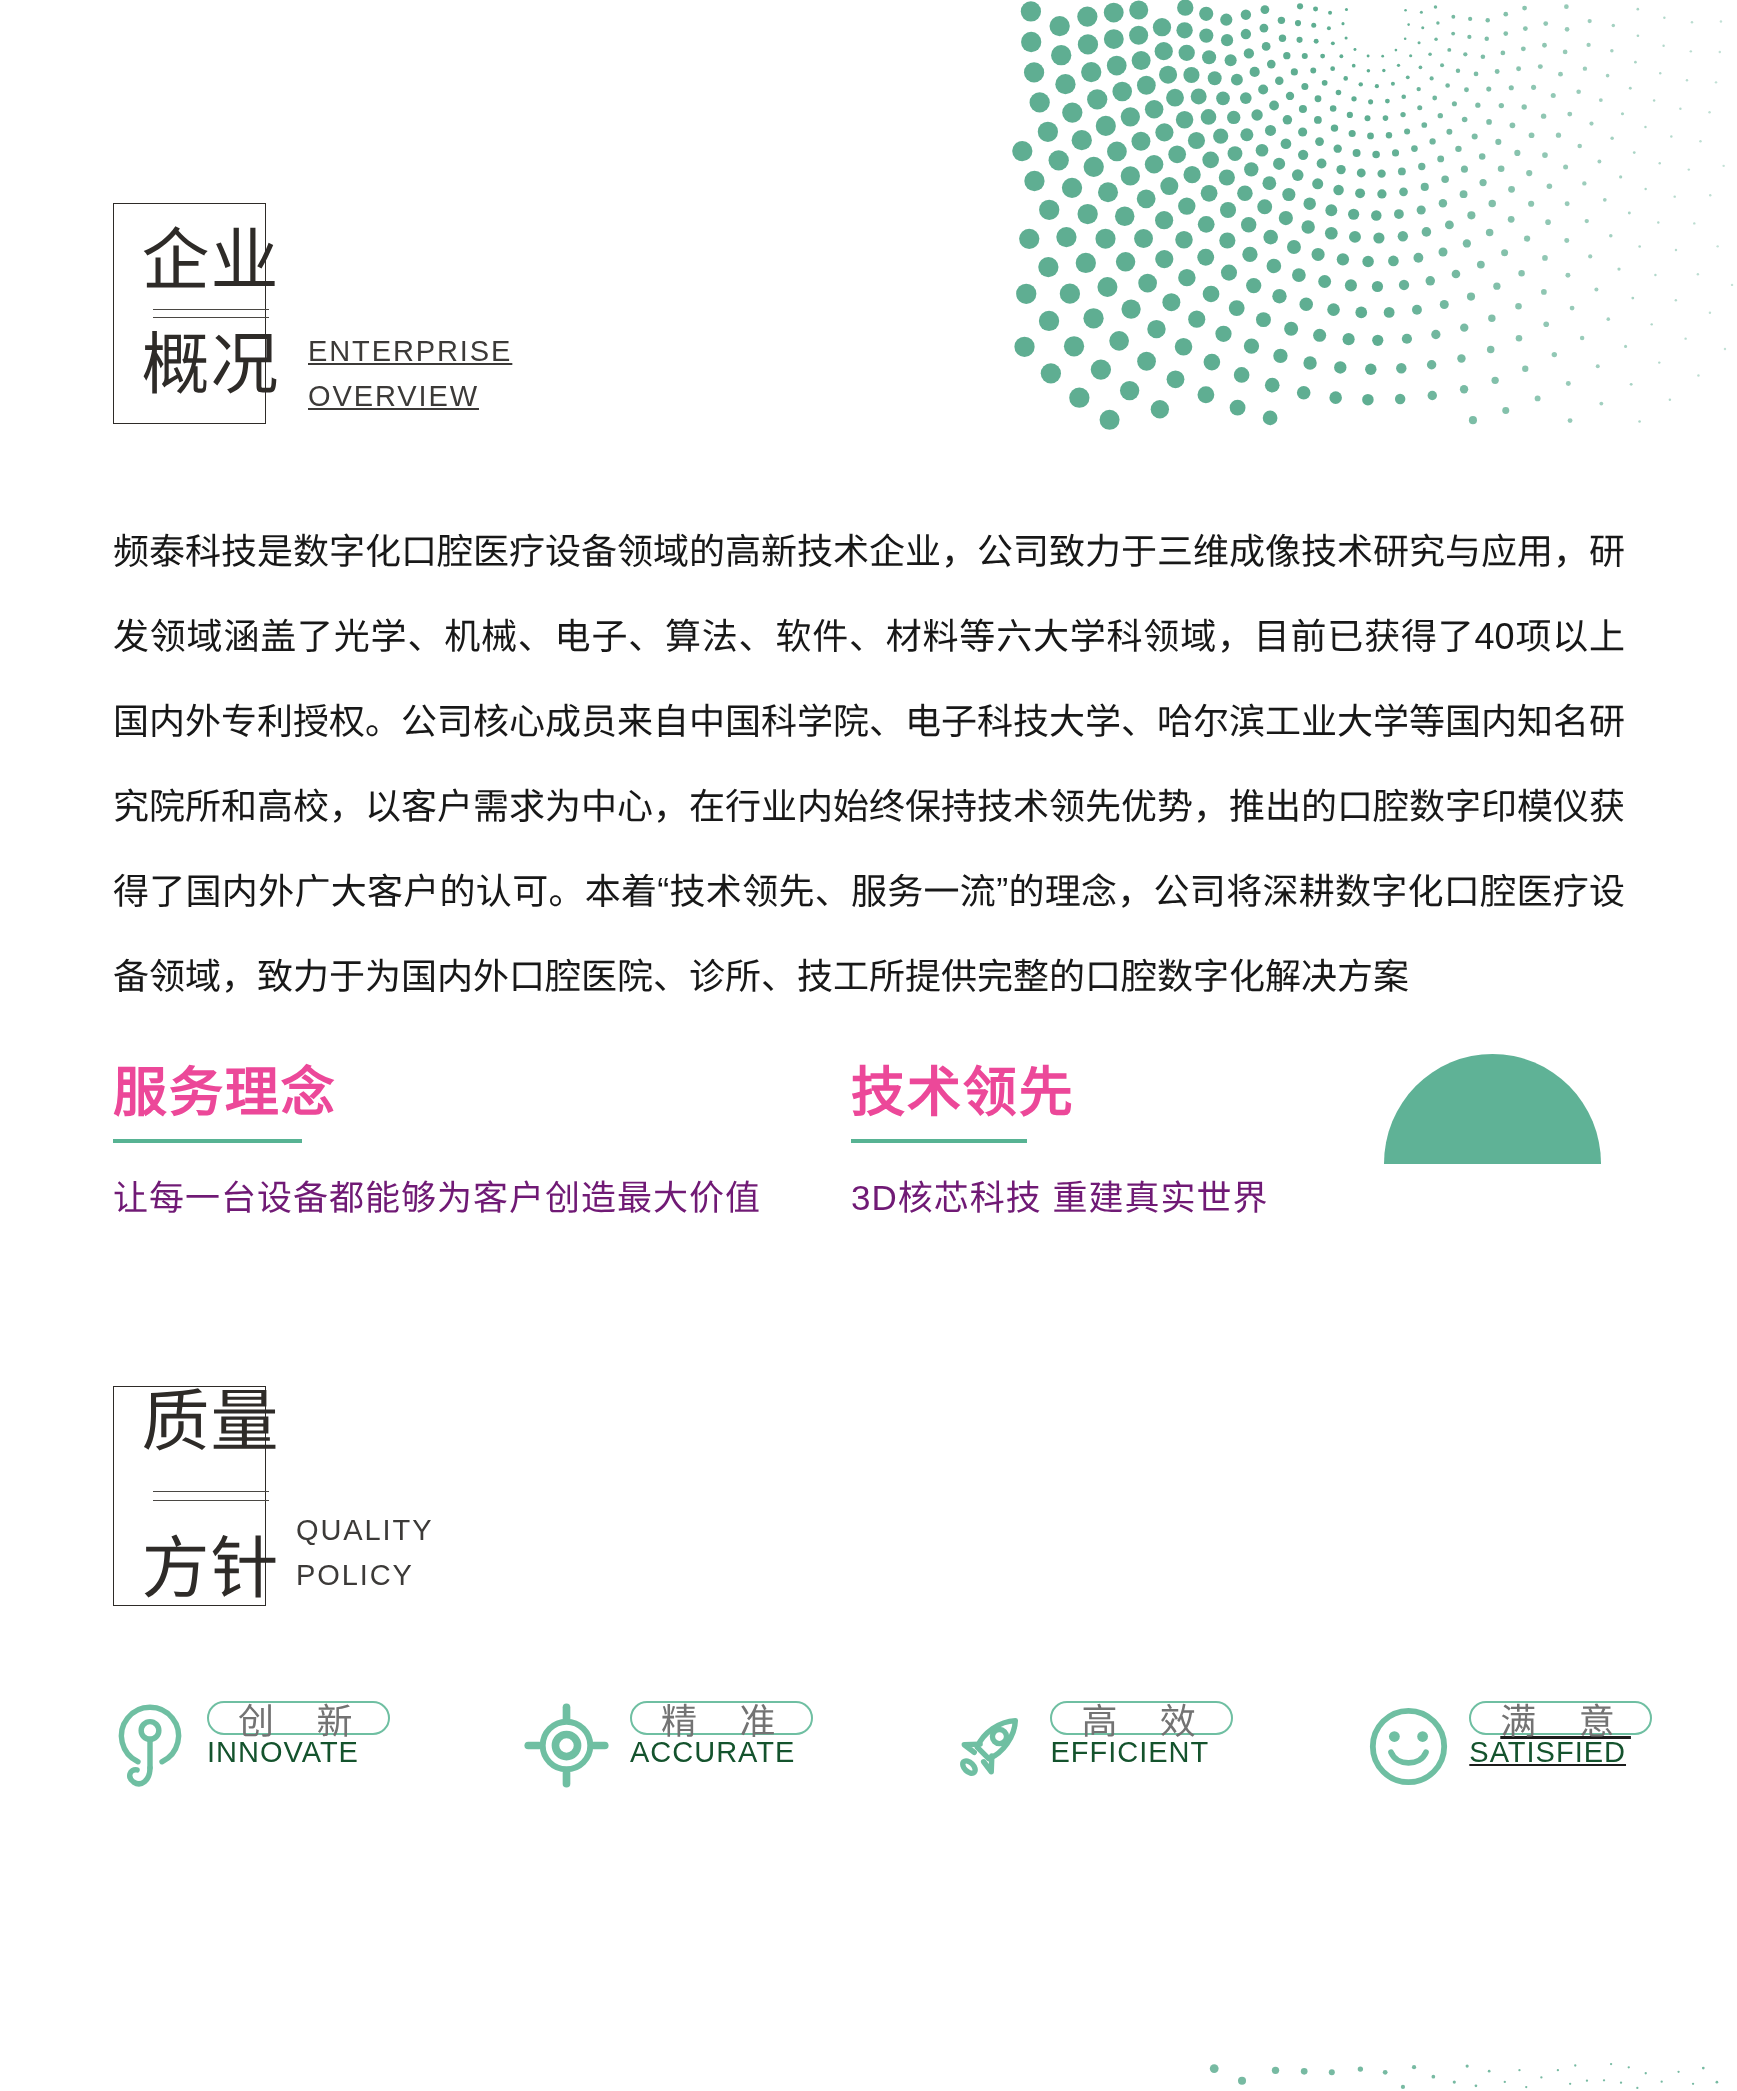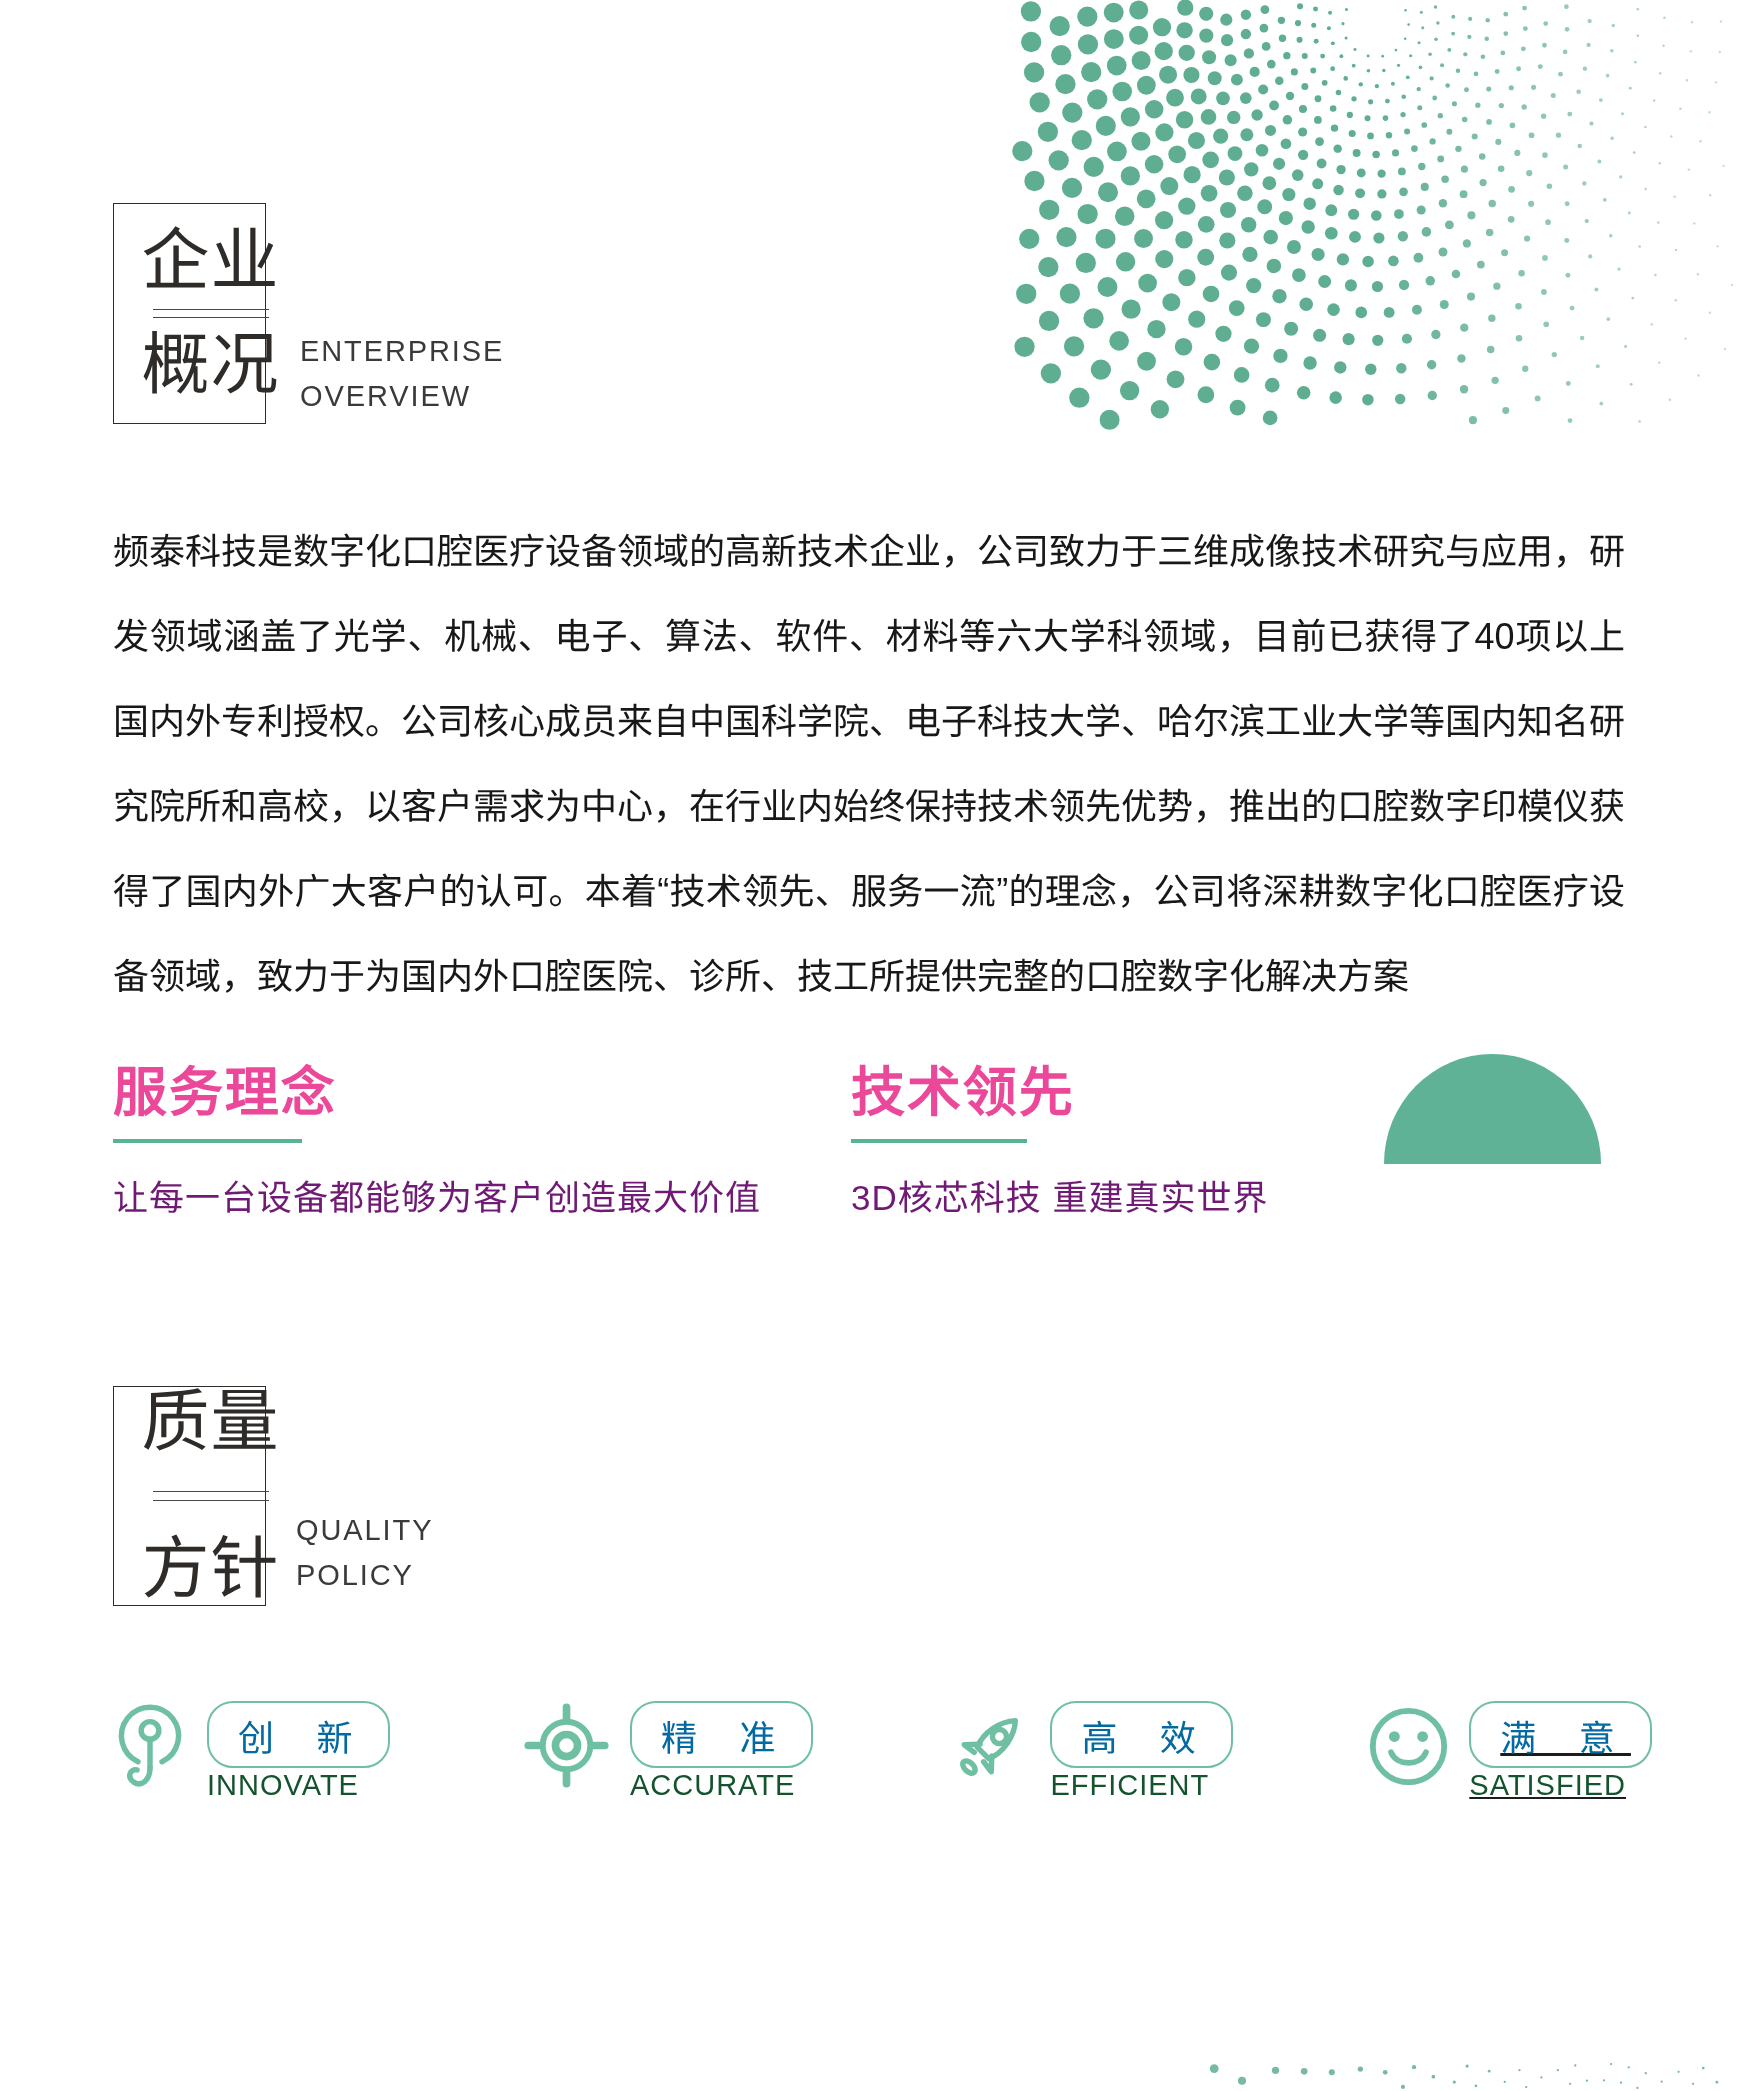--- a/index.html
+++ b/index.html
@@ -47,22 +47,22 @@
     position:absolute; left:1384px; top:1054px; width:217px; height:110px;
     background:#5fb296; border-radius:109px 109px 0 0 / 110px 110px 0 0;
   }
 
   
   .value-item { position:absolute; display:flex; align-items:flex-start; }
   .value-icon { flex:0 0 auto; }
   .value-text { display:flex; flex-direction:column; }
   .value-pill {
     display:inline-flex; align-items:center; justify-content:center;
-    height:67px; border:2.9px solid #6fbfa2; border-radius:26px;
-    padding:0 19.3px 0 29px; font-size:36px; font-weight:500; color:#0369a1;
+    height:34px; border:2.9px solid #6fbfa2; border-radius:26px;
+    padding:0 19.3px 0 29px; font-size:36px; font-weight:500; color:#737373;
     letter-spacing:0.45em; white-space:nowrap; background:#fff;
   }
   .value-en {
     margin-top:1px; font-size:29px; letter-spacing:1px; color:#14532d; font-weight:400;
   }
 </style>
 </head>
 <body>
 
 <div class="page">
@@ -566,21 +566,21 @@
       <circle cx="1321.1" cy="2144.6" r="3.80" fill="#5fae92" fill-opacity="0.85"></circle>
       <circle cx="1286.4" cy="2155.3" r="4.17" fill="#5fae92" fill-opacity="0.85"></circle>
       <circle cx="1257.6" cy="2142.8" r="4.56" fill="#5fae92" fill-opacity="0.85"></circle>
     </svg>
 
   <div class="title-box" style="left:113px; top:203px;">
     <div class="cn">企业</div>
     <div class="rule"></div>
     <div class="cn">概况</div>
   </div>
-  <div class="en-caption" style="left:300px; top:329px;">
+  <div class="en-caption" style="left:308px; top:329px;text-decoration:underline;">
     <div>ENTERPRISE</div>
     <div>OVERVIEW</div>
   </div>
 
   <div class="main-paragraph">频泰科技是数字化口腔医疗设备领域的高新技术企业，公司致力于三维成像技术研究与应用，研发领域涵盖了光学、机械、电子、算法、软件、材料等六大学科领域，目前已获得了40项以上国内外专利授权。公司核心成员来自中国科学院、电子科技大学、哈尔滨工业大学等国内知名研究院所和高校，以客户需求为中心，在行业内始终保持技术领先优势，推出的口腔数字印模仪获得了国内外广大客户的认可。本着“技术领先、服务一流”的理念，公司将深耕数字化口腔医疗设备领域，致力于为国内外口腔医院、诊所、技工所提供完整的口腔数字化解决方案</div>
 
   <div class="sub-col" style="left:113px; top:1048px;">
     <div class="sub-title">服务理念</div>
     <div class="sub-underline" style="width:189px;"></div>
     <div class="sub-body">让每一台设备都能够为客户创造最大价值</div>

